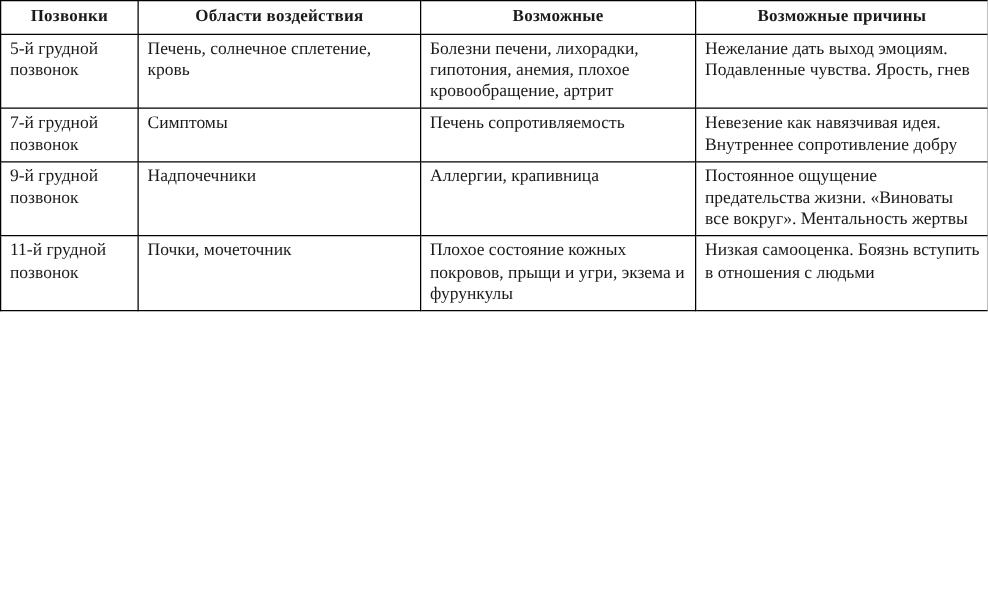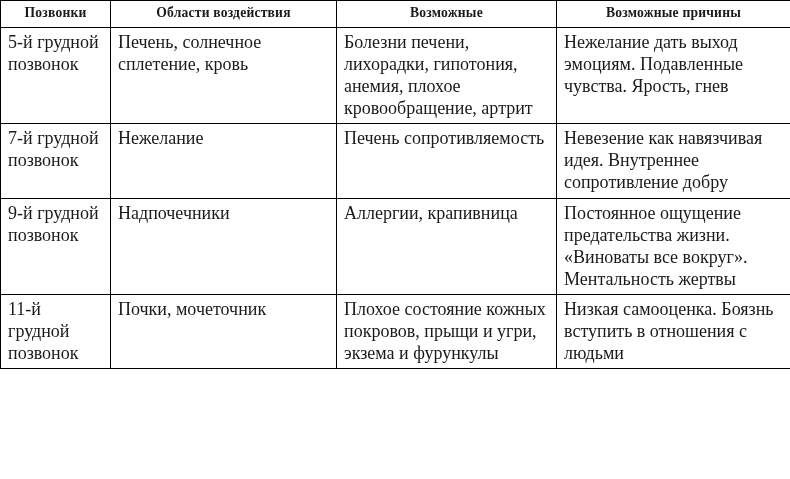--- a/index.html
+++ b/index.html
@@ -39,21 +39,21 @@
     font-variant: normal;
     padding: 4px 4px 5px 4px;
     font-size: 13.6px;
     letter-spacing: 0.2px;
   }
   col.c1 { width: 110px; }
   col.c2 { width: 226px; }
   col.c3 { width: 220px; }
   col.c4 { width: 234px; }
   td.cell {
-    font-size: 18px;
+    font-size: 14px;
     hyphens: manual;
   }
   td.cell-1 { padding-left: 6px; }
   
   tbody tr td { padding-top: 3px; }
 </style>
 </head>
 <body>
 
 <div class="sheet">
@@ -74,21 +74,21 @@
     </thead>
     <tbody>
       <tr>
         <td class="cell cell-1">5-й грудной позвонок</td>
         <td class="cell">Печень, солнечное сплетение, кровь</td>
         <td class="cell">Болезни печени, лихорадки, гипотония, анемия, плохое кровообращение, артрит</td>
         <td class="cell">Нежелание дать выход эмоциям. Подавленные чувства. Ярость, гнев</td>
       </tr>
       <tr>
         <td class="cell cell-1">7-й грудной позвонок</td>
-        <td class="cell">Нежелание</td>
+        <td class="cell">Симптомы</td>
         <td class="cell">Печень сопротивляемость</td>
         <td class="cell">Невезение как навязчивая идея. Внутреннее сопротивление добру</td>
       </tr>
       <tr>
         <td class="cell cell-1">9-й грудной позвонок</td>
         <td class="cell">Надпочечники</td>
         <td class="cell">Аллергии, крапивница</td>
         <td class="cell">Постоянное ощущение предательства жизни. «Виноваты все вокруг». Ментальность жертвы</td>
       </tr>
       <tr>

